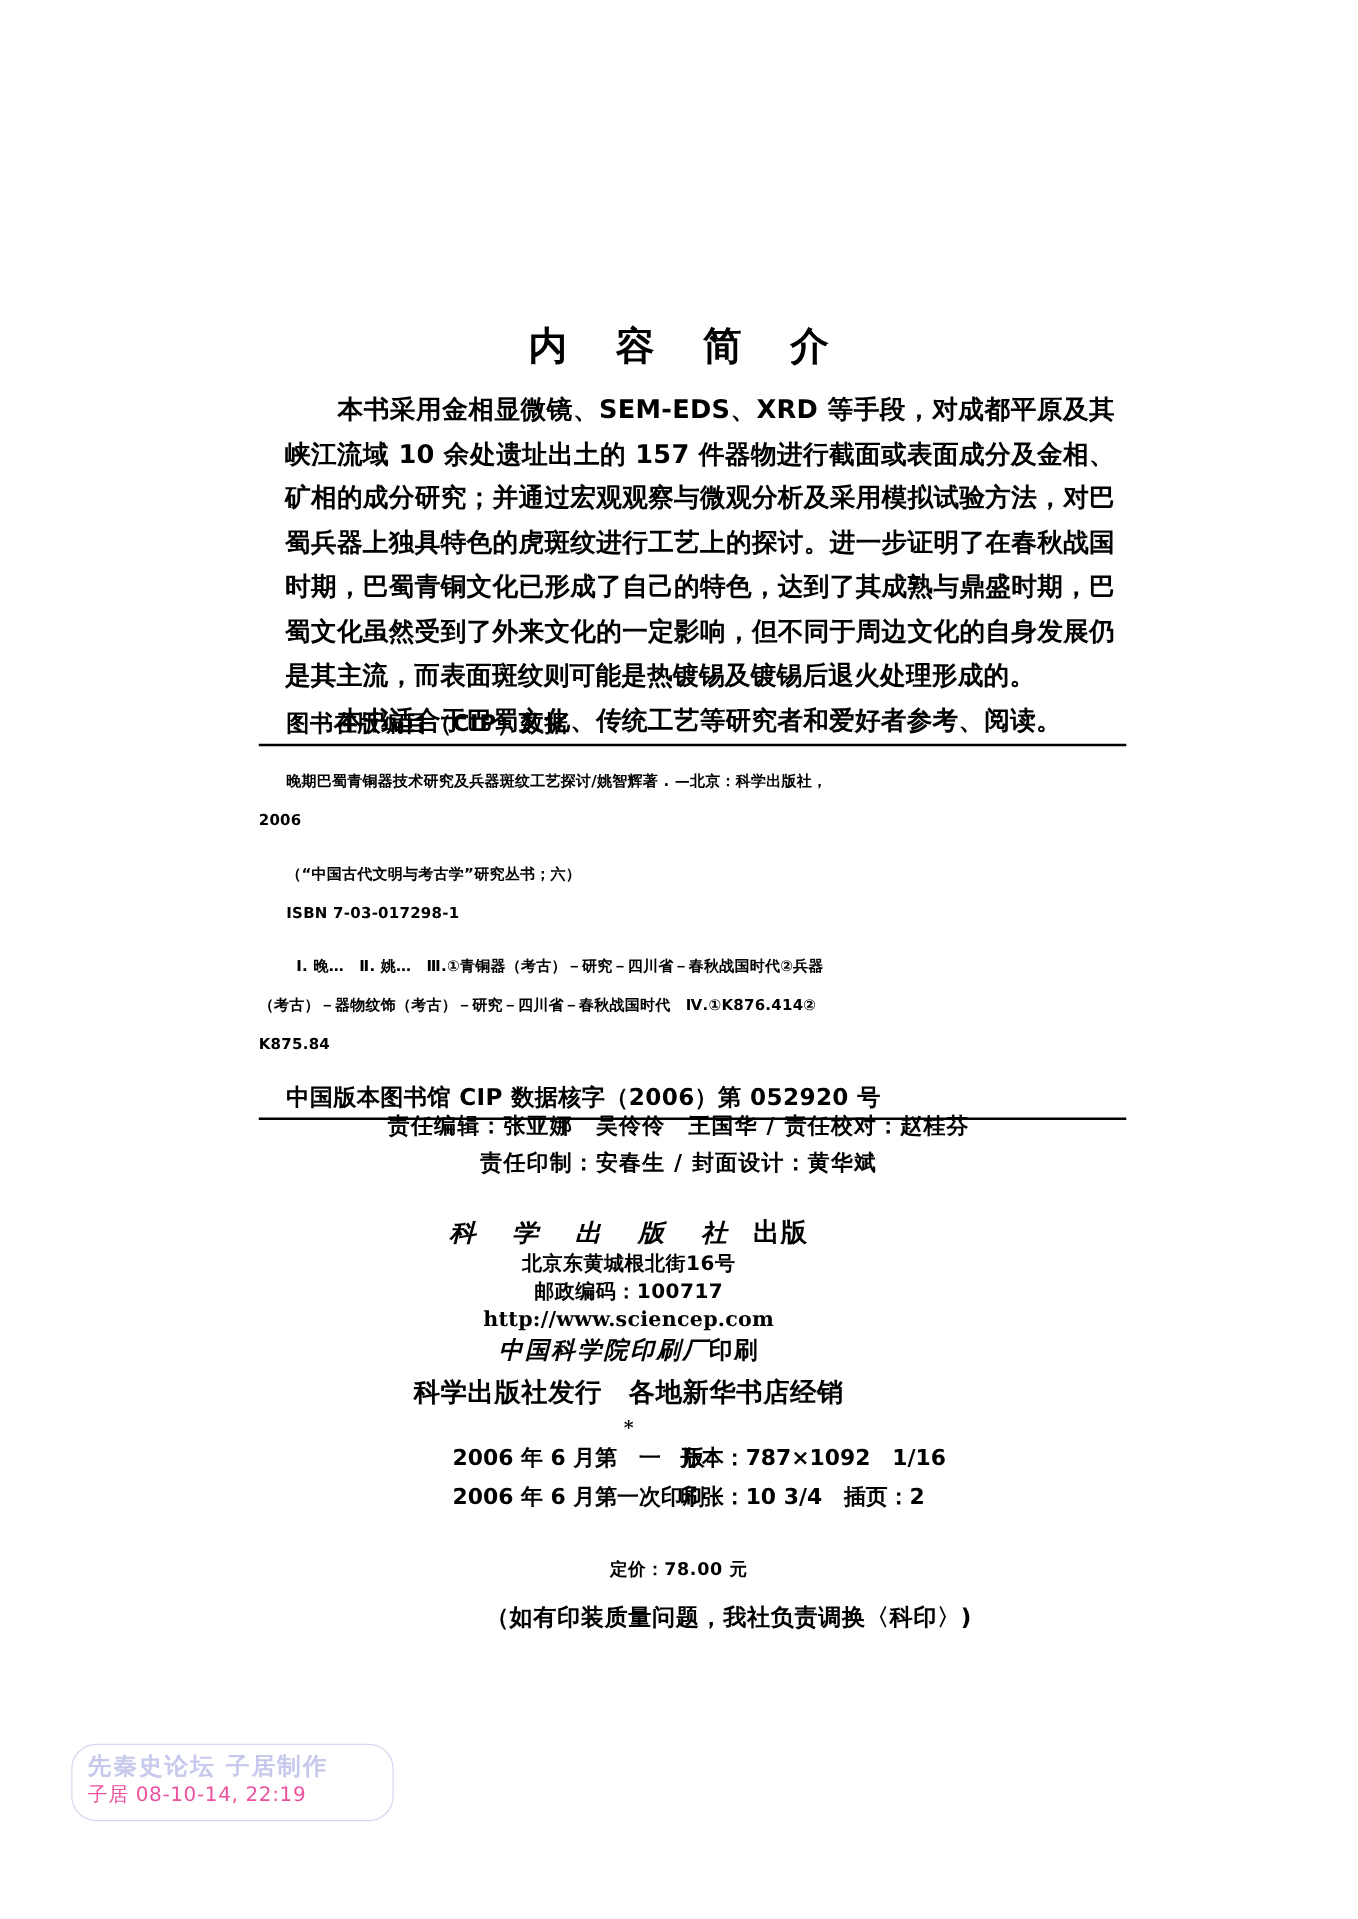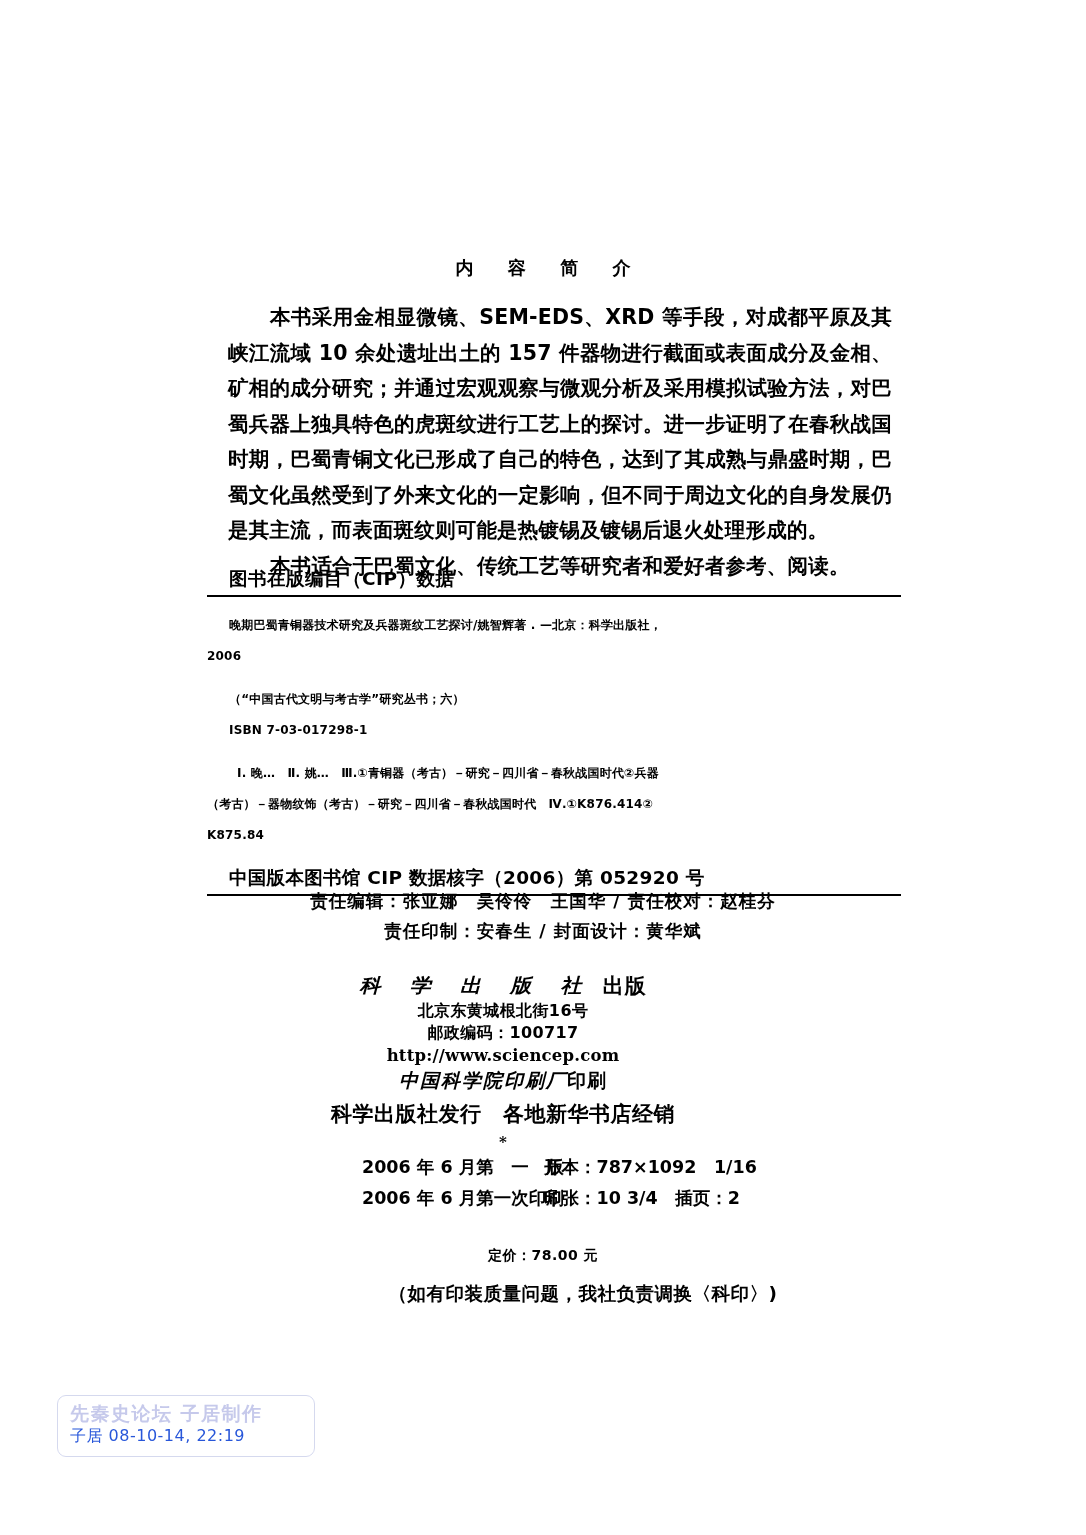--- a/index.html
+++ b/index.html
@@ -26,31 +26,31 @@
     -webkit-font-smoothing: none;
   }
 
   
   #heading {
     position: absolute;
     left: 0;
     top: 256px;
     width: 1086px;
     text-align: center;
-    font-size: 18px;
+    font-size: 31px;
     letter-spacing: 14px;
     text-indent: 14px;
     font-weight: 700;
   }
 
   
   #summary {
     position: absolute;
     left: 228px;
-    top: 300px;
+    top: 310px;
     width: 664px;
   }
   #summary p {
     margin: 0 0 0 0;
     font-size: 20.5px;
     line-height: 35.5px;
     text-align: justify;
     text-justify: inter-character;
     text-indent: 42px;
     font-weight: 700;
@@ -210,37 +210,37 @@
   }
 
   
   #watermark {
     position: absolute;
     left: 57px;
     top: 1395px;
     width: 258px;
     height: 62px;
     border: 1.5px solid #d3d7ee;
-    border-radius: 9px;
+    border-radius: 20px;
     box-sizing: border-box;
     padding: 5px 0 0 12px;
     opacity: 0.95;
   }
   .wm-line1 {
     font-family: "DejaVu Sans", "Liberation Sans", sans-serif;
     font-weight: 700;
     font-size: 19px;
     color: #c3c7ea;
     letter-spacing: 1.5px;
     line-height: 24px;
   }
   .wm-line2 {
     font-family: "DejaVu Sans", "Liberation Sans", sans-serif;
     font-size: 16px;
-    color: #1d4ed8;
+    color: #ec4899;
     letter-spacing: 0.5px;
     line-height: 22px;
   }
 </style>
 </head>
 <body>
 
 <div id="page">
 
   <div id="heading" class="cn">内 容 简 介</div>

